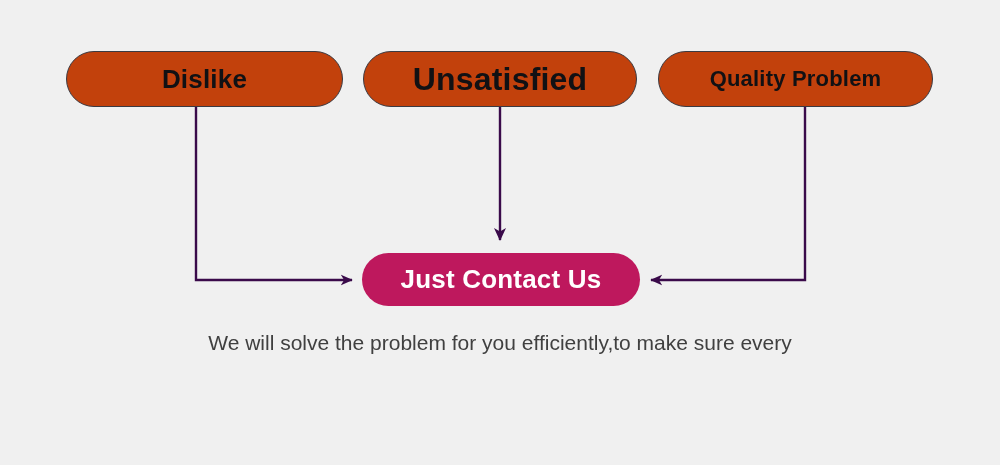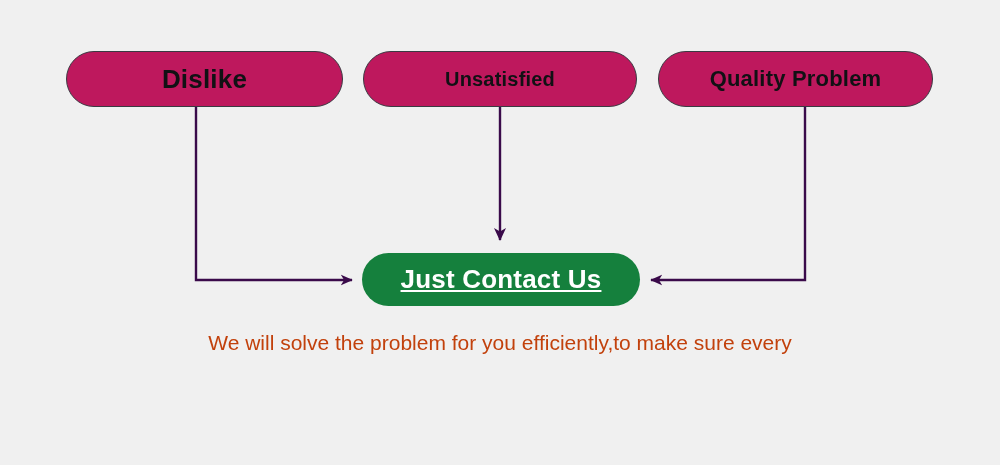--- a/index.html
+++ b/index.html
@@ -23,21 +23,21 @@
     position: absolute;
     left: 0;
     top: 0;
     width: 1000px;
     height: 465px;
     pointer-events: none;
   }
   .option-box {
     position: absolute;
     box-sizing: border-box;
-    background: #be185d;
+    background: #c2410c;
     border: 1.6px solid #3a3a42;
     border-radius: 999px;
     display: flex;
     align-items: center;
     justify-content: center;
     color: #111114;
     font-weight: bold;
     letter-spacing: 0.2px;
     white-space: nowrap;
   }
@@ -46,55 +46,54 @@
     top: 51px;
     width: 277px;
     height: 56px;
     font-size: 26px;
   }
   #box-unsatisfied {
     left: 363px;
     top: 51px;
     width: 274px;
     height: 56px;
-    font-size: 20px;
+    font-size: 32px;
   }
   #box-quality {
     left: 658px;
     top: 51px;
     width: 275px;
     height: 56px;
     font-size: 22px;
   }
   #cta-pill {
     position: absolute;
     left: 362px;
     top: 253px;
     width: 278px;
     height: 53px;
     box-sizing: border-box;
-    background: #15803d;
+    background: #be185d;
     border-radius: 999px;
     display: flex;
     align-items: center;
     justify-content: center;
     color: #ffffff;
     font-size: 26px;
     font-weight: bold;
     letter-spacing: 0.2px;
     white-space: nowrap;
-    text-decoration: underline;
   }
   #caption {
     position: absolute;
     left: 0;
     top: 326px;
     width: 1000px;
     text-align: center;
-    color: #c2410c;
+    color: #404040;
     font-size: 21px;
     line-height: 34px;
     font-weight: normal;
   }
   .caption-line {
     display: block;
   }
 </style>
 </head>
 <body>

